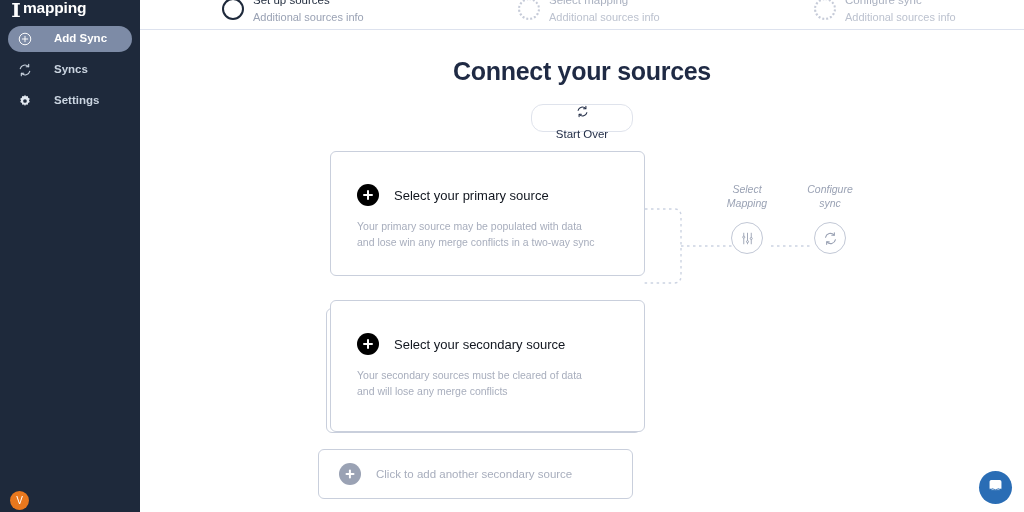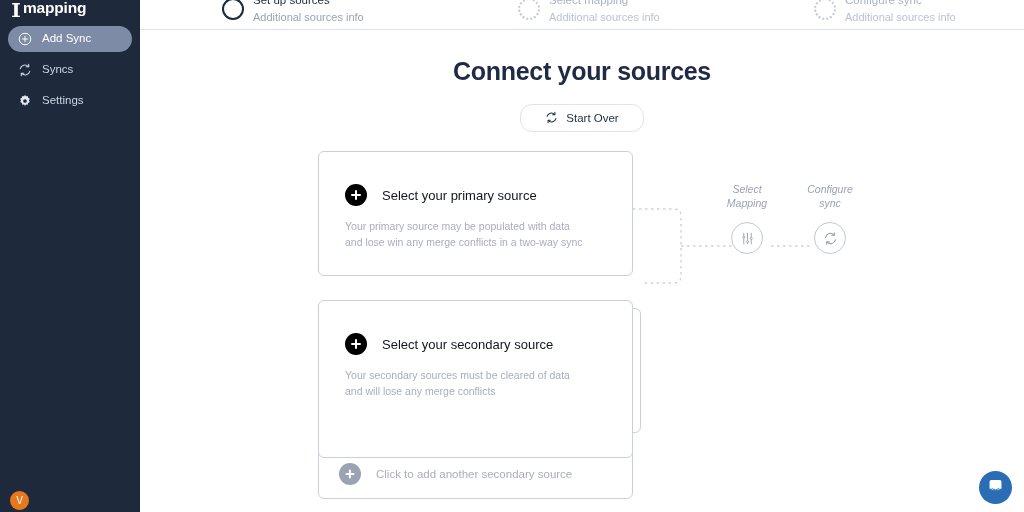--- a/index.html
+++ b/index.html
@@ -46,28 +46,29 @@
     letter-spacing: -0.2px;
     line-height: 1;
   }
   .nav {
     margin-top: 9px;
     padding: 0 8px;
   }
   .nav-item {
     display: flex;
     align-items: center;
-    gap: 10px;
+    gap: 22px;
     height: 26px;
     padding: 0 10px;
     border-radius: 13px;
     color: #cbd5e1;
     font-size: 11.5px;
     margin-bottom: 5px;
     box-sizing: border-box;
+    font-weight: bold;
   }
   .nav-item.active {
     background: #7d8ba6;
     color: #ffffff;
   }
   .nav-item .nav-label { line-height: 1; }
   .nav-icon { width: 14px; height: 14px; flex: 0 0 14px; display:block; }
   .avatar {
     position: absolute;
     left: 10px;
@@ -132,31 +133,33 @@
     gap: 8px;
     height: 28px;
     padding: 0 24px;
     border: 1px solid #dfe3ec;
     border-radius: 12px;
     background: #ffffff;
     color: #1f2a44;
     font-size: 11.5px;
     font-family: "Liberation Sans", sans-serif;
     box-sizing: border-box;
+    flex-direction: column;
   }
 
   
   .canvas { position: relative; margin-top: 14px; height: 360px; }
 
   .card {
     position: absolute;
     box-sizing: border-box;
     background: #ffffff;
     border: 1px solid #c9cfdc;
     border-radius: 6px;
+    margin-left: 12px;
   }
   .card-shadow {
     position: absolute;
     box-sizing: border-box;
     background: #ffffff;
     border: 1px solid #c9cfdc;
     border-radius: 6px;
     z-index: 0;
   }
   .card-head {
@@ -376,21 +379,21 @@
           <span class="card-title">Select your primary source</span>
         </div>
         <div class="card-desc">
           <div>Your primary source may be populated with data</div>
           <div>and lose win any merge conflicts in a two-way sync</div>
         </div>
       </div>
 
       <div class="card-shadow" style="left:186px; top:162px; width:315px; height:125px;"></div>
 
-      <div class="card" style="left:178px; top:154px; width:315px; height:158px; z-index:2;">
+      <div class="card" style="left:178px; top:154px; width:315px; height:132px; z-index:2;">
         <div class="card-head">
           <span class="plus-badge"></span>
           <span class="card-title">Select your secondary source</span>
         </div>
         <div class="card-desc">
           <div>Your secondary sources must be cleared of data</div>
           <div>and will lose any merge conflicts</div>
         </div>
       </div>
 

